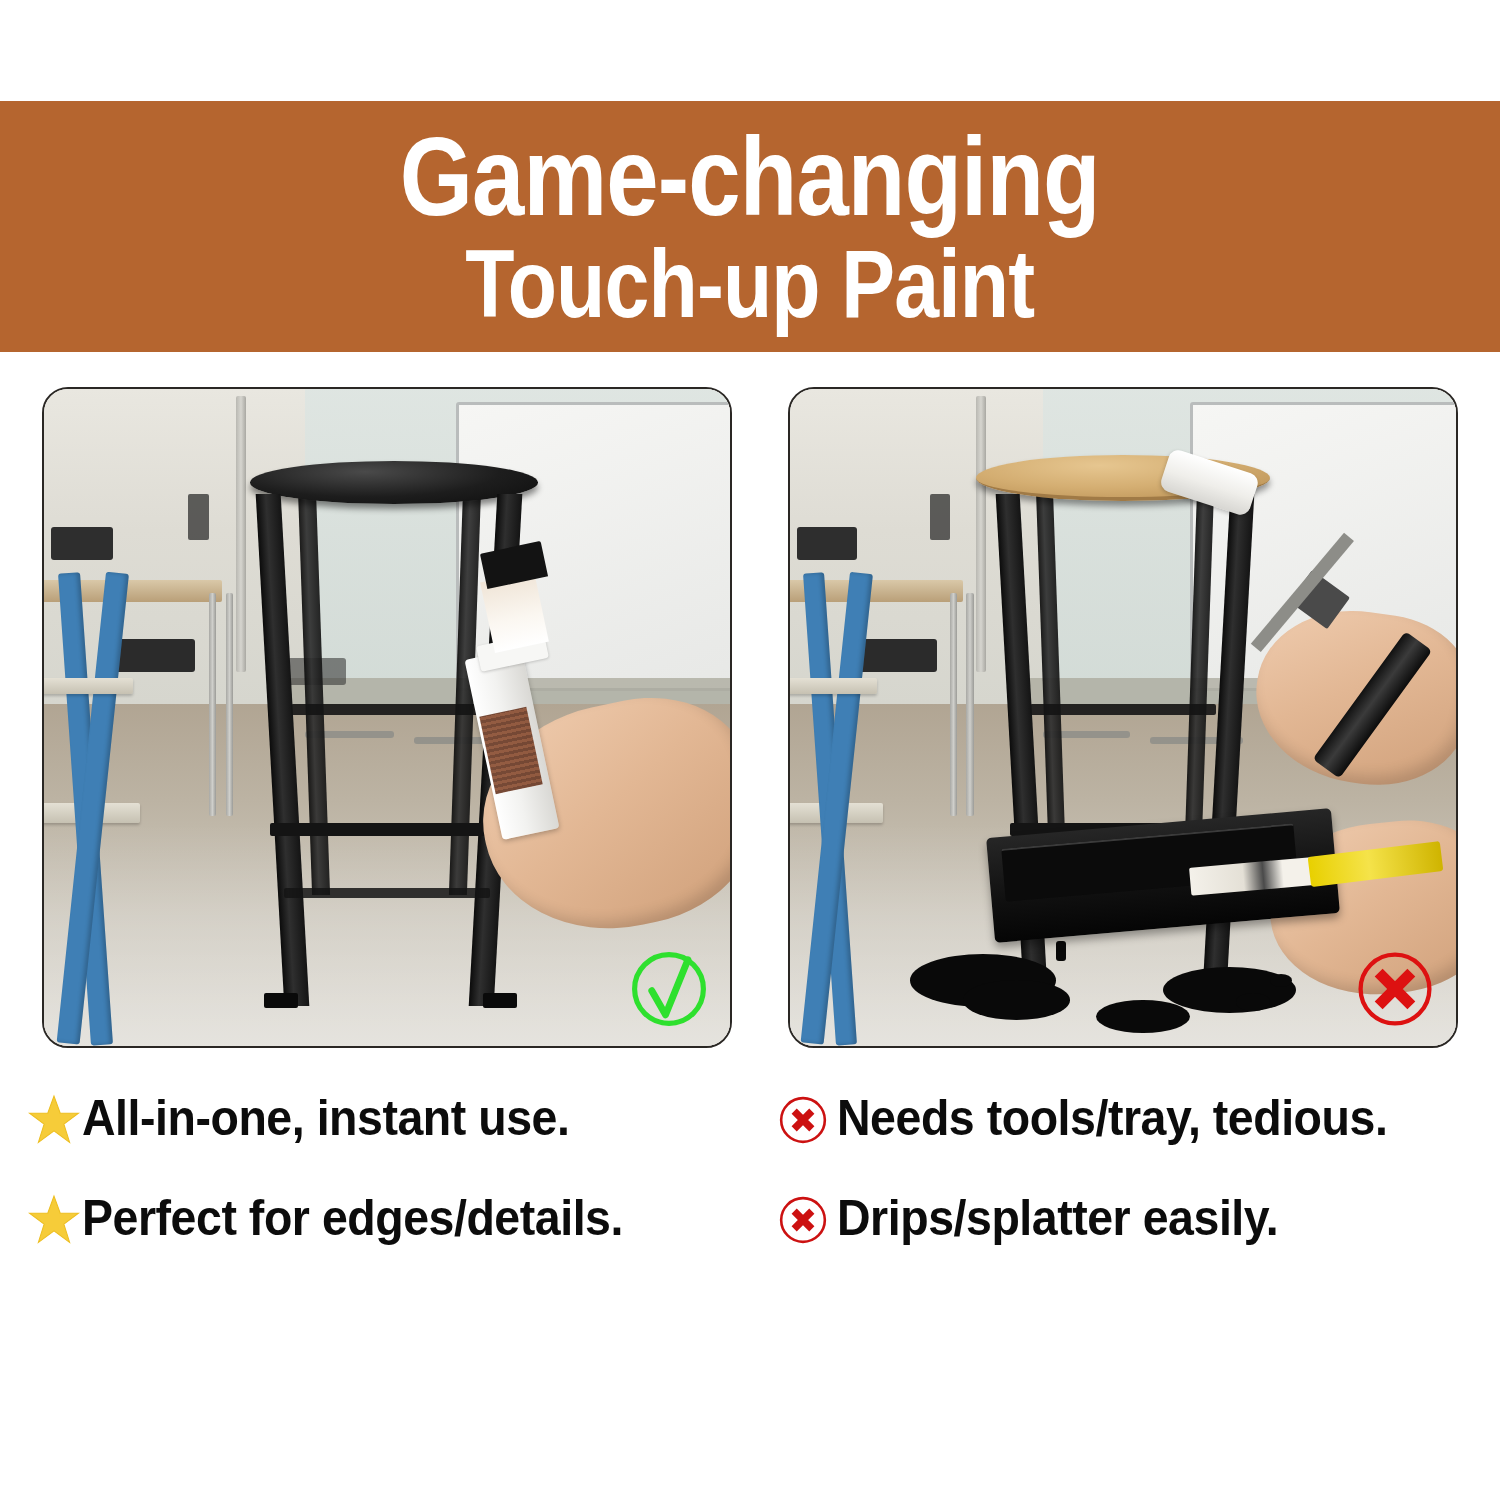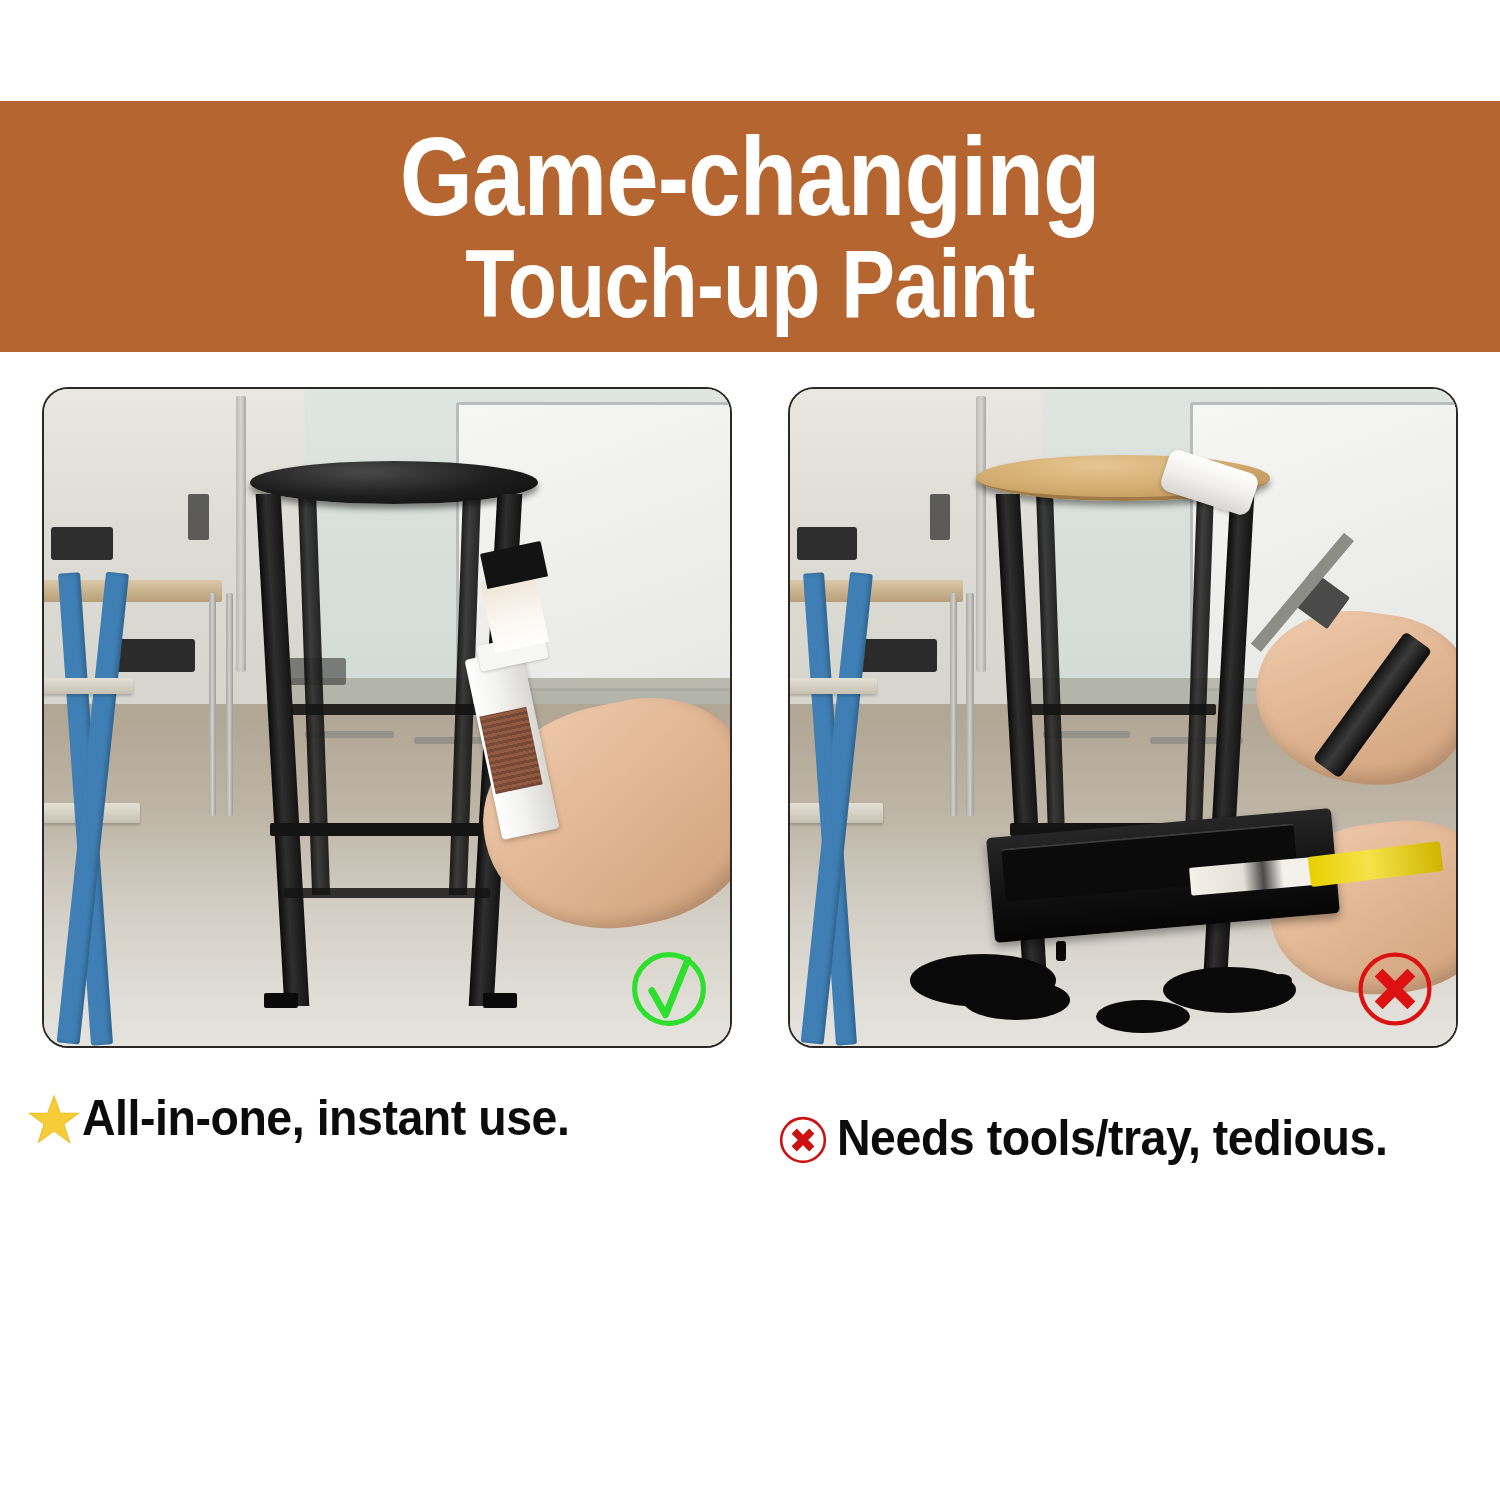--- a/index.html
+++ b/index.html
@@ -308,21 +308,21 @@
     left:0; top:1090px;
     width:1500px; height:380px;
     display:flex;
     gap:18px;
   }
   .bullet-col {
     width:750px;
     padding-left:28px;
     padding-right:14px;
   }
-  #col-right { padding-left:18px;margin-top:20px; }
+  #col-right { padding-left:18px; }
 
   .bullet-row {
     display:flex;
     align-items:flex-start;
     margin-bottom:44px;
   }
   .bullet-icon {
     flex:0 0 auto;
     width:52px; height:52px;
     margin-top:4px;
@@ -477,34 +477,51 @@
       <div class="bullet-row">
         <span class="bullet-icon">
           <svg viewBox="0 0 100 100">
             <polygon points="50,4 62,37 97,37 69,58 80,93 50,71 20,93 31,58 3,37 38,37" fill="#f6cc39" stroke="#edbe20" stroke-width="2"></polygon>
           </svg>
         </span>
         <span class="bullet-text">All-in-one, instant use.</span>
       </div>
 
 
+      <div class="bullet-row">
+        <span class="bullet-icon">
+          <svg viewBox="0 0 100 100">
+            <polygon points="50,4 62,37 97,37 69,58 80,93 50,71 20,93 31,58 3,37 38,37" fill="#f6cc39" stroke="#edbe20" stroke-width="2"></polygon>
+          </svg>
+        </span>
+        <span class="bullet-text">Perfect for edges/details.</span>
+      </div>
 
     </div>
 
     <div class="bullet-col" id="col-right">
 
       <div class="bullet-row">
         <span class="bullet-icon">
           <svg viewBox="0 0 100 100">
             <circle cx="50" cy="50" r="42" fill="none" stroke="#cc1111" stroke-width="5"></circle>
             <path d="M33 33 L67 67 M67 33 L33 67" stroke="#cc1111" stroke-width="14" stroke-linecap="butt"></path>
           </svg>
         </span>
         <span class="bullet-text">Needs tools/tray, tedious.</span>
       </div>
 
+      <div class="bullet-row">
+        <span class="bullet-icon">
+          <svg viewBox="0 0 100 100">
+            <circle cx="50" cy="50" r="42" fill="none" stroke="#cc1111" stroke-width="5"></circle>
+            <path d="M33 33 L67 67 M67 33 L33 67" stroke="#cc1111" stroke-width="14" stroke-linecap="butt"></path>
+          </svg>
+        </span>
+        <span class="bullet-text">Drips/splatter easily.</span>
+      </div>
 
 
     </div>
 
   </div>
 
 </div>
 
 </body></html>

